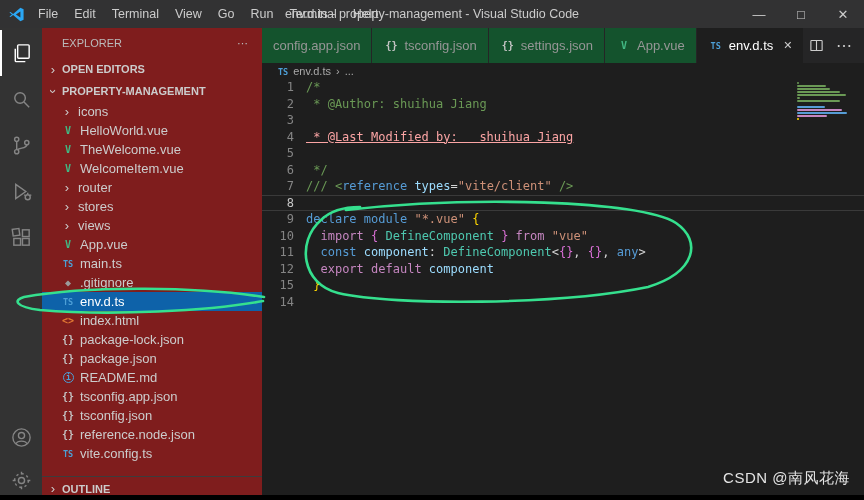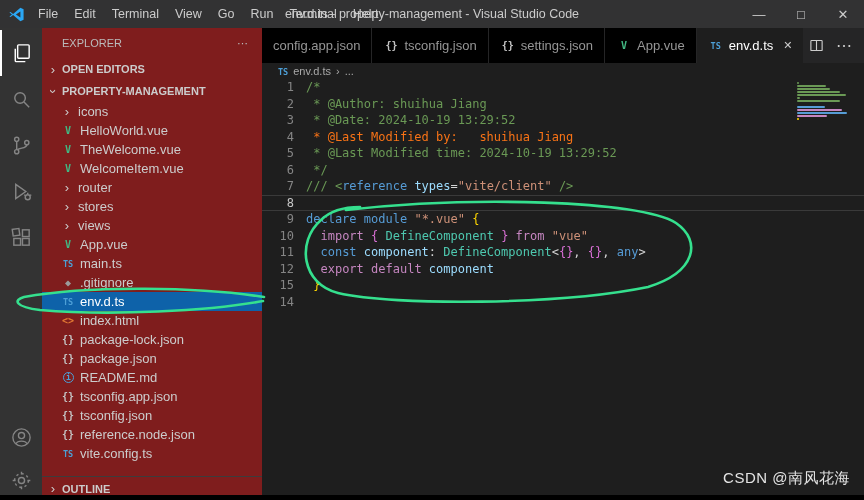--- a/index.html
+++ b/index.html
@@ -50,21 +50,21 @@
   .ficon.vue { font-size:10px; }
   .ficon.info { width:11px; height:11px; margin:0 2px 0 3px; border:1px solid #4d9fd6;
                 border-radius:50%; line-height:9px; font-size:8px; }
   .section-row.outline { border-top:1px solid #3c3c3c; height:24px; flex:none; }
 
   
   .editor-area { flex:1; min-width:0; display:flex; flex-direction:column;
                  background:#1e1e1e; position:relative; }
   .tabbar { height:35px; flex:none; background:#252526; display:flex; align-items:stretch; }
   .tabs { display:flex; }
-  .tab { display:flex; align-items:center; gap:5px; padding:0 11px; background:#000000;
+  .tab { display:flex; align-items:center; gap:5px; padding:0 11px; background:#14532d;
          color:#969696; font-size:13px; border-right:1px solid #252526; cursor:pointer;
          white-space:nowrap; }
   .tab.active { background:#1e1e1e; color:#ffffff; }
   .tab-close { margin-left:5px; font-size:11px; color:#cccccc; }
   .tab-actions { margin-left:auto; display:flex; align-items:center; gap:12px;
                  padding-right:12px; color:#cccccc; }
   .breadcrumb { height:16px; flex:none; display:flex; align-items:center; gap:5px;
                 padding-left:16px; font-size:11px; color:#a9a9a9; }
   .breadcrumb .ficon { width:12px; }
 
@@ -307,23 +307,23 @@
       <div class="breadcrumb">
         <span><span class="ficon ts" style="color: rgb(77, 159, 214);">TS</span></span>
         <span>env.d.ts</span>
         <span>›</span>
         <span>...</span>
       </div>
       <div class="code-wrap">
         <div>
             <div class="code-line"><span class="gutter">1</span><span class="ltext"><span style="color: rgb(106, 153, 85);">/*</span></span></div>
             <div class="code-line"><span class="gutter">2</span><span class="ltext"><span style="color: rgb(106, 153, 85);"> * @Author: shuihua Jiang</span></span></div>
-            <div class="code-line"><span class="gutter">3</span><span class="ltext"><span style="color: rgb(106, 153, 85);"> * @Date: 2024-10-19 13:29:52</span></span></div>
-            <div class="code-line"><span class="gutter">4</span><span class="ltext"><span style="color: #f97316;"> * @Last Modified by:   shuihua Jiang</span></span></div>
-            <div class="code-line"><span class="gutter">5</span><span class="ltext"><span style="color: rgb(106, 153, 85);"> * @Last Modified time: 2024-10-19 13:29:52</span></span></div>
+            <div class="code-line"><span class="gutter">3</span></div>
+            <div class="code-line"><span class="gutter">4</span><span class="ltext"><span style="color: #fca5a5; text-decoration: underline;"> * @Last Modified by:   shuihua Jiang</span></span></div>
+            <div class="code-line"><span class="gutter">5</span></div>
             <div class="code-line"><span class="gutter">6</span><span class="ltext"><span style="color: rgb(106, 153, 85);"> */</span></span></div>
             <div class="code-line"><span class="gutter">7</span><span class="ltext"><span style="color: rgb(106, 153, 85);">/// &lt;</span><span style="color: rgb(86, 156, 214);">reference</span><span style="color: rgb(212, 212, 212);"> </span><span style="color: rgb(156, 220, 254);">types</span><span style="color: rgb(212, 212, 212);">=</span><span style="color: rgb(206, 145, 120);">"vite/client"</span><span style="color: rgb(106, 153, 85);"> /&gt;</span></span></div>
             <div class="code-line current"><span class="gutter">8</span><span class="ltext"></span></div>
             <div class="code-line"><span class="gutter">9</span><span class="ltext"><span style="color: rgb(86, 156, 214);">declare</span><span style="color: rgb(212, 212, 212);"> </span><span style="color: rgb(86, 156, 214);">module</span><span style="color: rgb(212, 212, 212);"> </span><span style="color: rgb(206, 145, 120);">"*.vue"</span><span style="color: rgb(212, 212, 212);"> </span><span style="color: rgb(255, 215, 0);">{</span></span></div>
             <div class="code-line"><span class="gutter">10</span><span class="ltext"><span style="color: rgb(212, 212, 212);">  </span><span style="color: rgb(197, 134, 192);">import</span><span style="color: rgb(212, 212, 212);"> </span><span style="color: rgb(218, 112, 214);">{</span><span style="color: rgb(212, 212, 212);"> </span><span style="color: rgb(78, 201, 176);">DefineComponent</span><span style="color: rgb(212, 212, 212);"> </span><span style="color: rgb(218, 112, 214);">}</span><span style="color: rgb(212, 212, 212);"> </span><span style="color: rgb(197, 134, 192);">from</span><span style="color: rgb(212, 212, 212);"> </span><span style="color: rgb(206, 145, 120);">"vue"</span></span></div>
             <div class="code-line"><span class="gutter">11</span><span class="ltext"><span style="color: rgb(212, 212, 212);">  </span><span style="color: rgb(86, 156, 214);">const</span><span style="color: rgb(212, 212, 212);"> </span><span style="color: rgb(156, 220, 254);">component</span><span style="color: rgb(212, 212, 212);">: </span><span style="color: rgb(78, 201, 176);">DefineComponent</span><span style="color: rgb(212, 212, 212);">&lt;</span><span style="color: rgb(218, 112, 214);">{}</span><span style="color: rgb(212, 212, 212);">, </span><span style="color: rgb(218, 112, 214);">{}</span><span style="color: rgb(212, 212, 212);">, </span><span style="color: rgb(86, 156, 214);">any</span><span style="color: rgb(212, 212, 212);">&gt;</span></span></div>
             <div class="code-line"><span class="gutter">12</span><span class="ltext"><span style="color: rgb(212, 212, 212);">  </span><span style="color: rgb(197, 134, 192);">export</span><span style="color: rgb(212, 212, 212);"> </span><span style="color: rgb(197, 134, 192);">default</span><span style="color: rgb(212, 212, 212);"> </span><span style="color: rgb(156, 220, 254);">component</span></span></div>
             <div class="code-line"><span class="gutter">15</span><span class="ltext"><span style="color: rgb(212, 212, 212);"> </span><span style="color: rgb(255, 215, 0);">}</span></span></div>
             <div class="code-line"><span class="gutter">14</span><span class="ltext"></span></div>
           </div>

